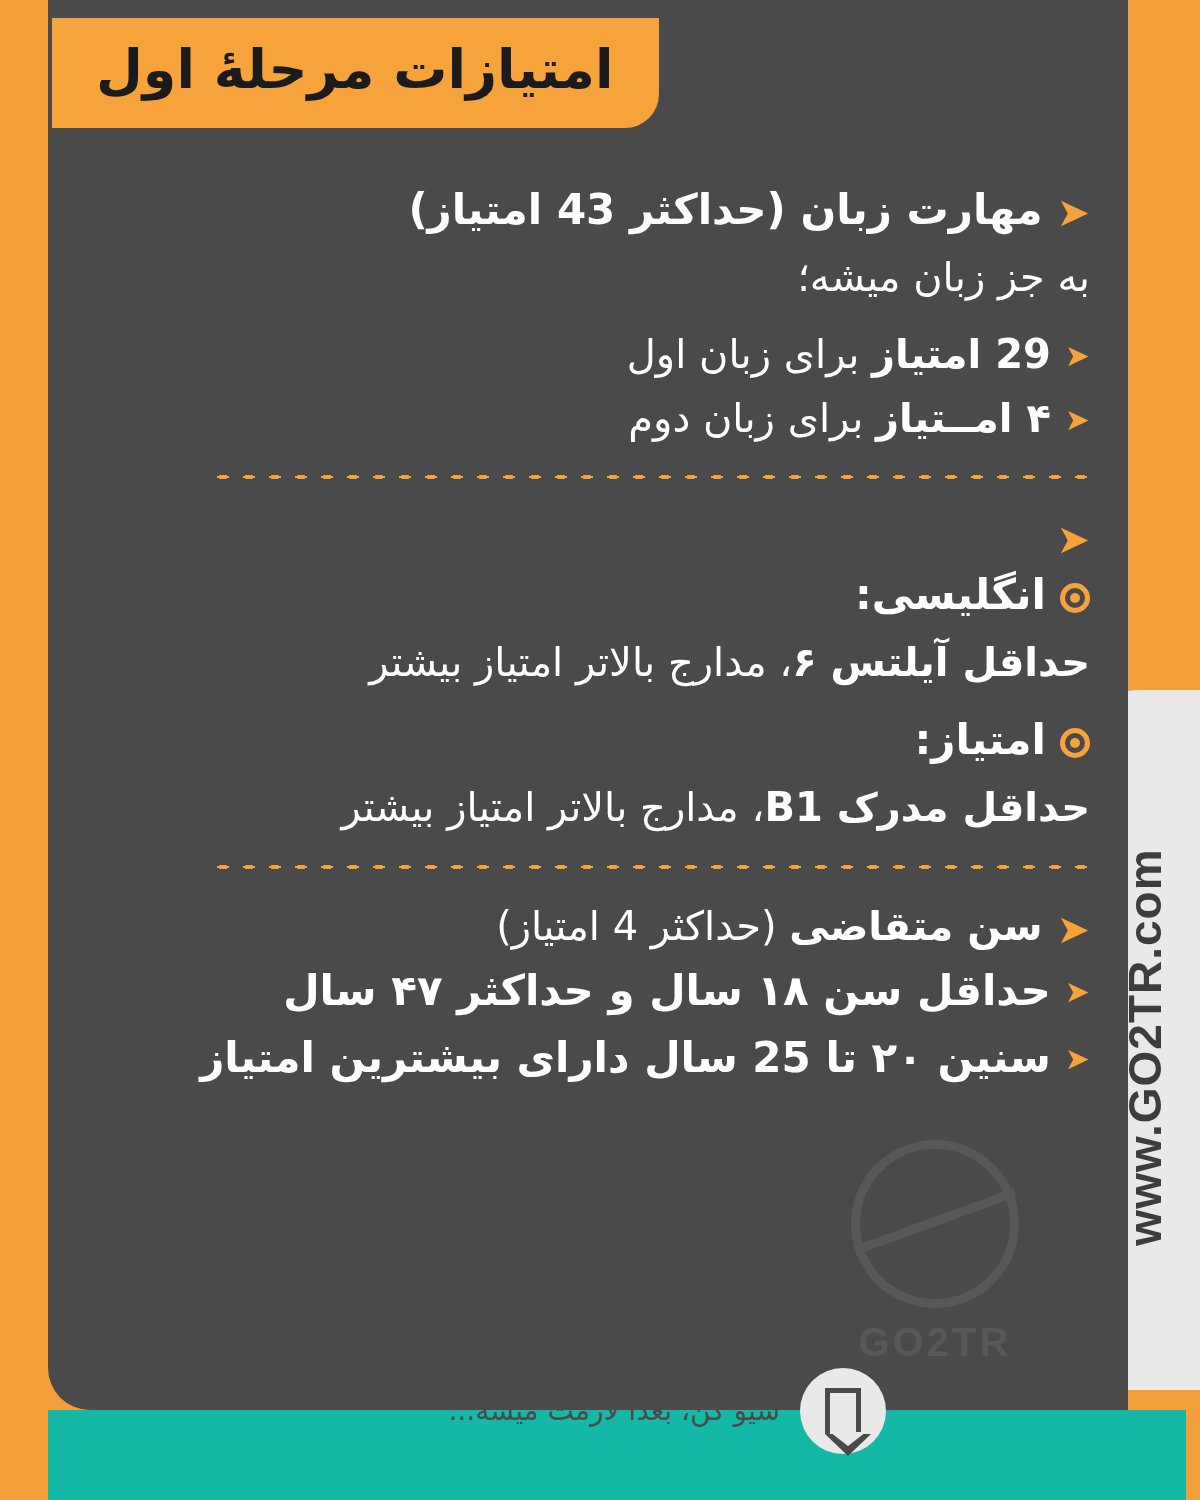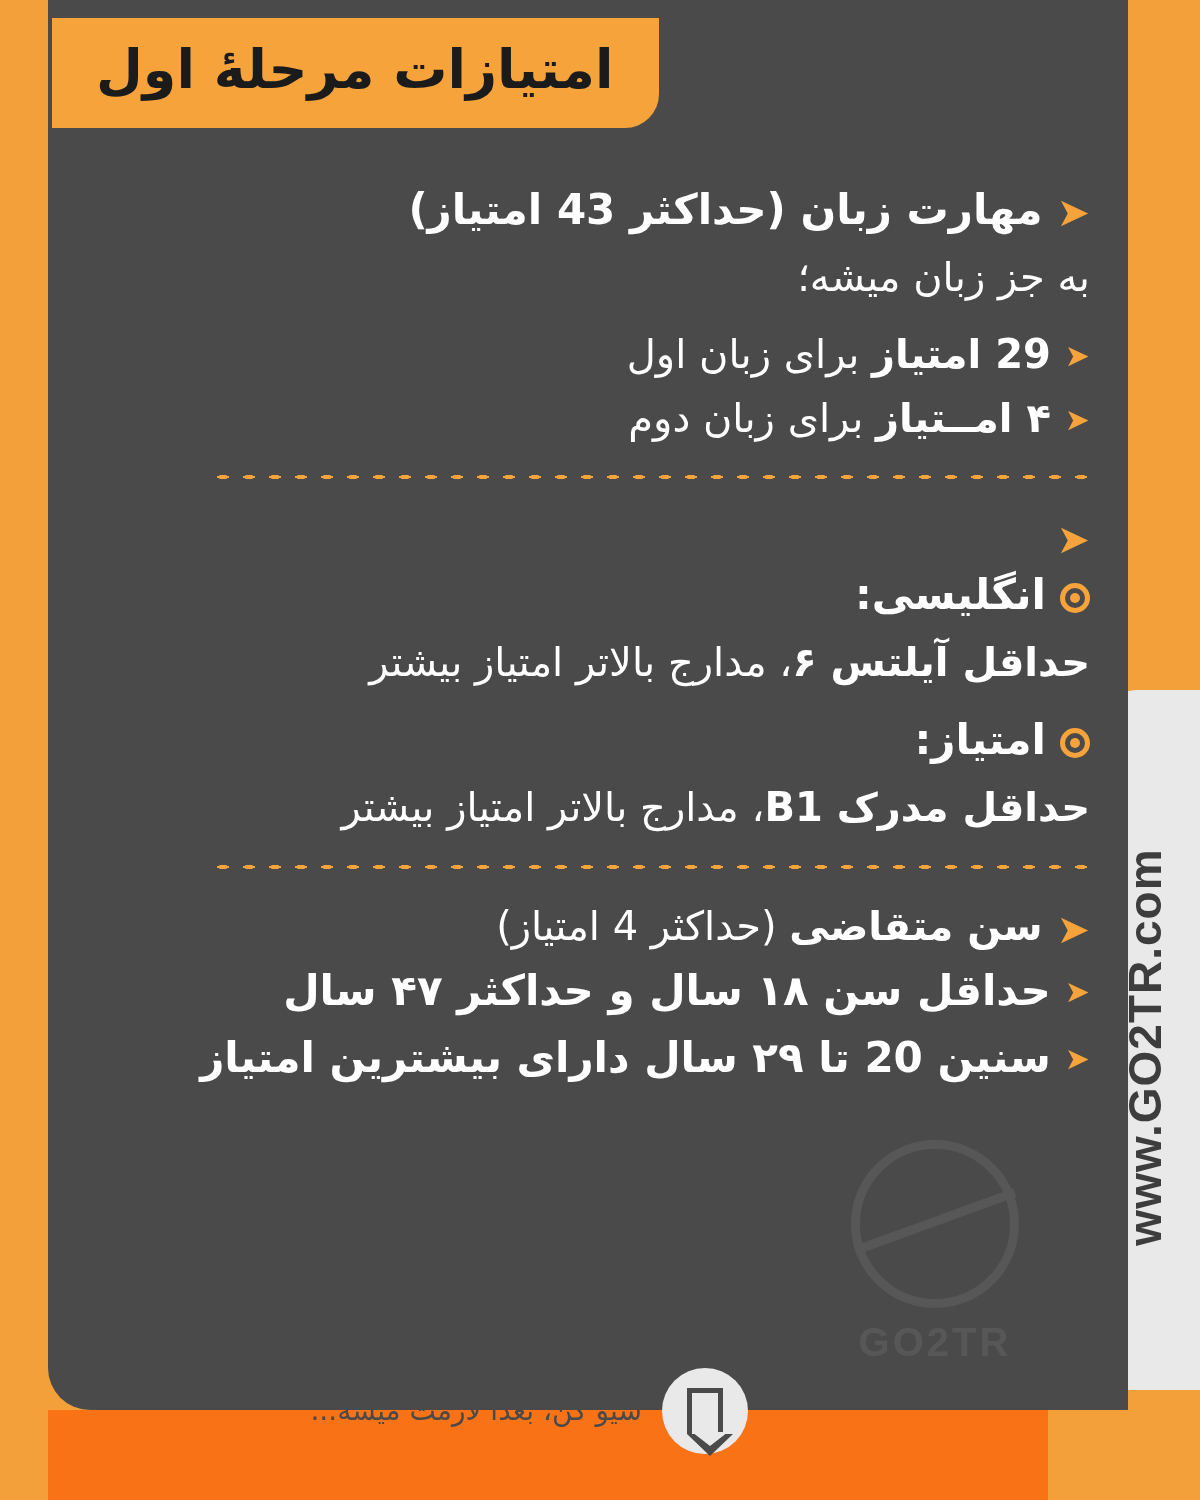--- a/index.html
+++ b/index.html
@@ -113,22 +113,22 @@
   .wm-circle::after{
     content:"";position:absolute;left:-10px;top:68px;width:170px;height:9px;
     background:#ffffff;transform:rotate(-20deg);
   }
   .wm-text{
     text-align:center;color:#ffffff;font-size:40px;font-weight:bold;
     letter-spacing:3px;margin-top:12px;font-family:"Liberation Sans",sans-serif;
   }
   
   .footer{
-    position:absolute;left:48px;top:1410px;width:1000px;height:90px;
-    background:#f97316;border-top-right-radius:0;
+    position:absolute;left:48px;top:1410px;width:1138px;height:90px;
+    background:#14b8a6;border-top-right-radius:0;
   }
   .footer-inner{
     position:absolute;right:300px;top:-42px;
     display:flex;align-items:center;gap:20px;direction:rtl;
   }
   .save-badge{
     width:86px;height:86px;border-radius:50%;
     background:#e9e9e9;display:flex;align-items:center;justify-content:center;
   }
   .bookmark{
@@ -213,21 +213,21 @@
     <span class="txt"><b>سن متقاضی</b><span> (حداکثر 4 امتیاز)</span></span>
   </div>
 
   <div class="row">
     <span class="bullet small">➤</span>
     <span class="txt big">حداقل سن ۱۸ سال و حداکثر ۴۷ سال</span>
   </div>
 
   <div class="row">
     <span class="bullet small">➤</span>
-    <span class="txt big">سنین 20 تا ۲۹ سال دارای بیشترین امتیاز</span>
+    <span class="txt big">سنین ۲۰ تا 25 سال دارای بیشترین امتیاز</span>
   </div>
 </div>
 
 <div class="watermark">
   <div class="wm-circle"></div>
   <div class="wm-text">GO2TR</div>
 </div>
 
 <div class="bottom-strip"></div>
 <div class="footer">

